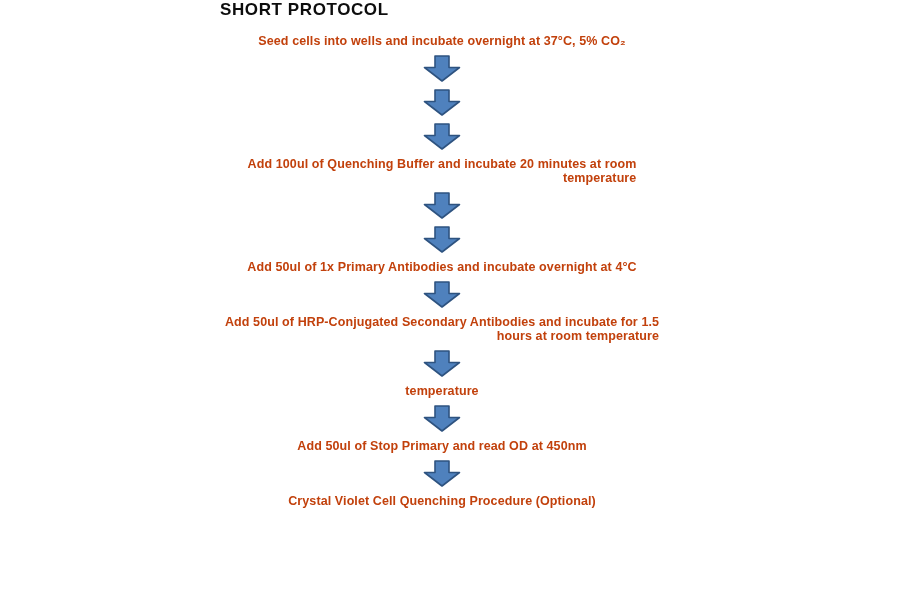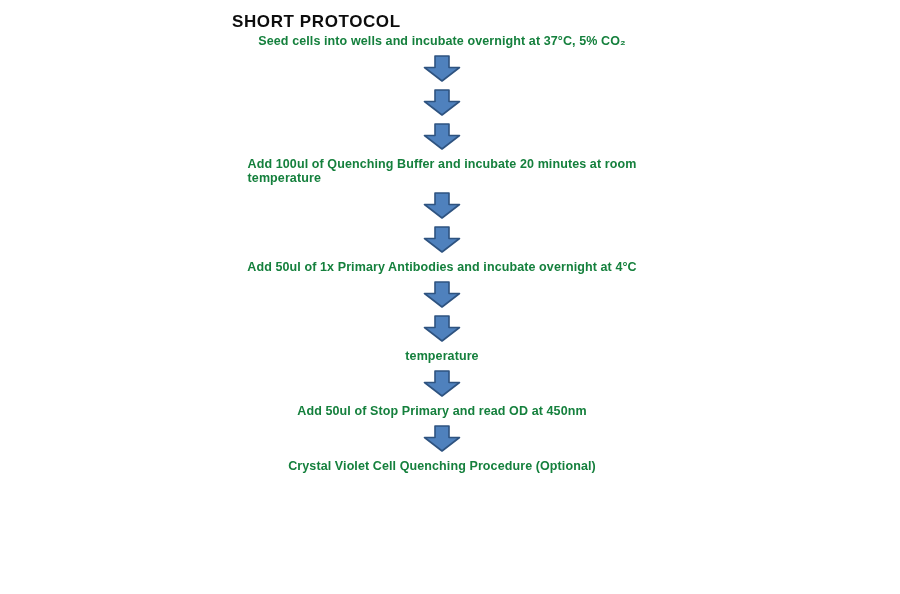--- a/index.html
+++ b/index.html
@@ -11,42 +11,42 @@
     width: 900px;
     height: 594px;
     position: relative;
     overflow: hidden;
     font-family: "Liberation Sans", sans-serif;
   }
   .title {
     position: absolute;
     left: 220px;
     top: 0px;
-    margin: 12px;
+    margin: 0;
     font-size: 17px;
     font-weight: 800;
     letter-spacing: 0.6px;
     color: #0d0d0d;
   }
   .flow {
     position: absolute;
     left: 0;
     top: 34px;
     width: 884px; 
     display: flex;
     flex-direction: column;
     align-items: center;
     gap: 7px;
   }
   .step {
-    text-align: left;
+    text-align: right;
     font-size: 12.5px;
     font-weight: 700;
     line-height: 14px;
-    color: #15803d;
+    color: #c2410c;
     letter-spacing: 0.1px;
   }
   .step .line {
     white-space: nowrap;
   }
   .arrow {
     width: 38px;
     height: 27px;
     flex: 0 0 auto;
     display: block;
@@ -80,20 +80,24 @@
       </svg>
       <svg class="arrow" viewBox="0 0 38 27">
         <polygon points="12,1 26,1 26,12.5 36.5,12.5 19,26 1.5,12.5 12,12.5" fill="#4f81bd" stroke="#2e5380" stroke-width="1.6" stroke-linejoin="round"></polygon>
       </svg>
       <div class="step">
         <div class="line">Add 50ul of 1x Primary Antibodies and incubate overnight at 4°C</div>
       </div>
       <svg class="arrow" viewBox="0 0 38 27">
         <polygon points="12,1 26,1 26,12.5 36.5,12.5 19,26 1.5,12.5 12,12.5" fill="#4f81bd" stroke="#2e5380" stroke-width="1.6" stroke-linejoin="round"></polygon>
       </svg>
+      <div class="step">
+        <div class="line">Add 50ul of HRP-Conjugated Secondary Antibodies and incubate for 1.5</div>
+        <div class="line">hours at room temperature</div>
+      </div>
       <svg class="arrow" viewBox="0 0 38 27">
         <polygon points="12,1 26,1 26,12.5 36.5,12.5 19,26 1.5,12.5 12,12.5" fill="#4f81bd" stroke="#2e5380" stroke-width="1.6" stroke-linejoin="round"></polygon>
       </svg>
       <div class="step">
         <div class="line">temperature</div>
       </div>
       <svg class="arrow" viewBox="0 0 38 27">
         <polygon points="12,1 26,1 26,12.5 36.5,12.5 19,26 1.5,12.5 12,12.5" fill="#4f81bd" stroke="#2e5380" stroke-width="1.6" stroke-linejoin="round"></polygon>
       </svg>
       <div class="step">

